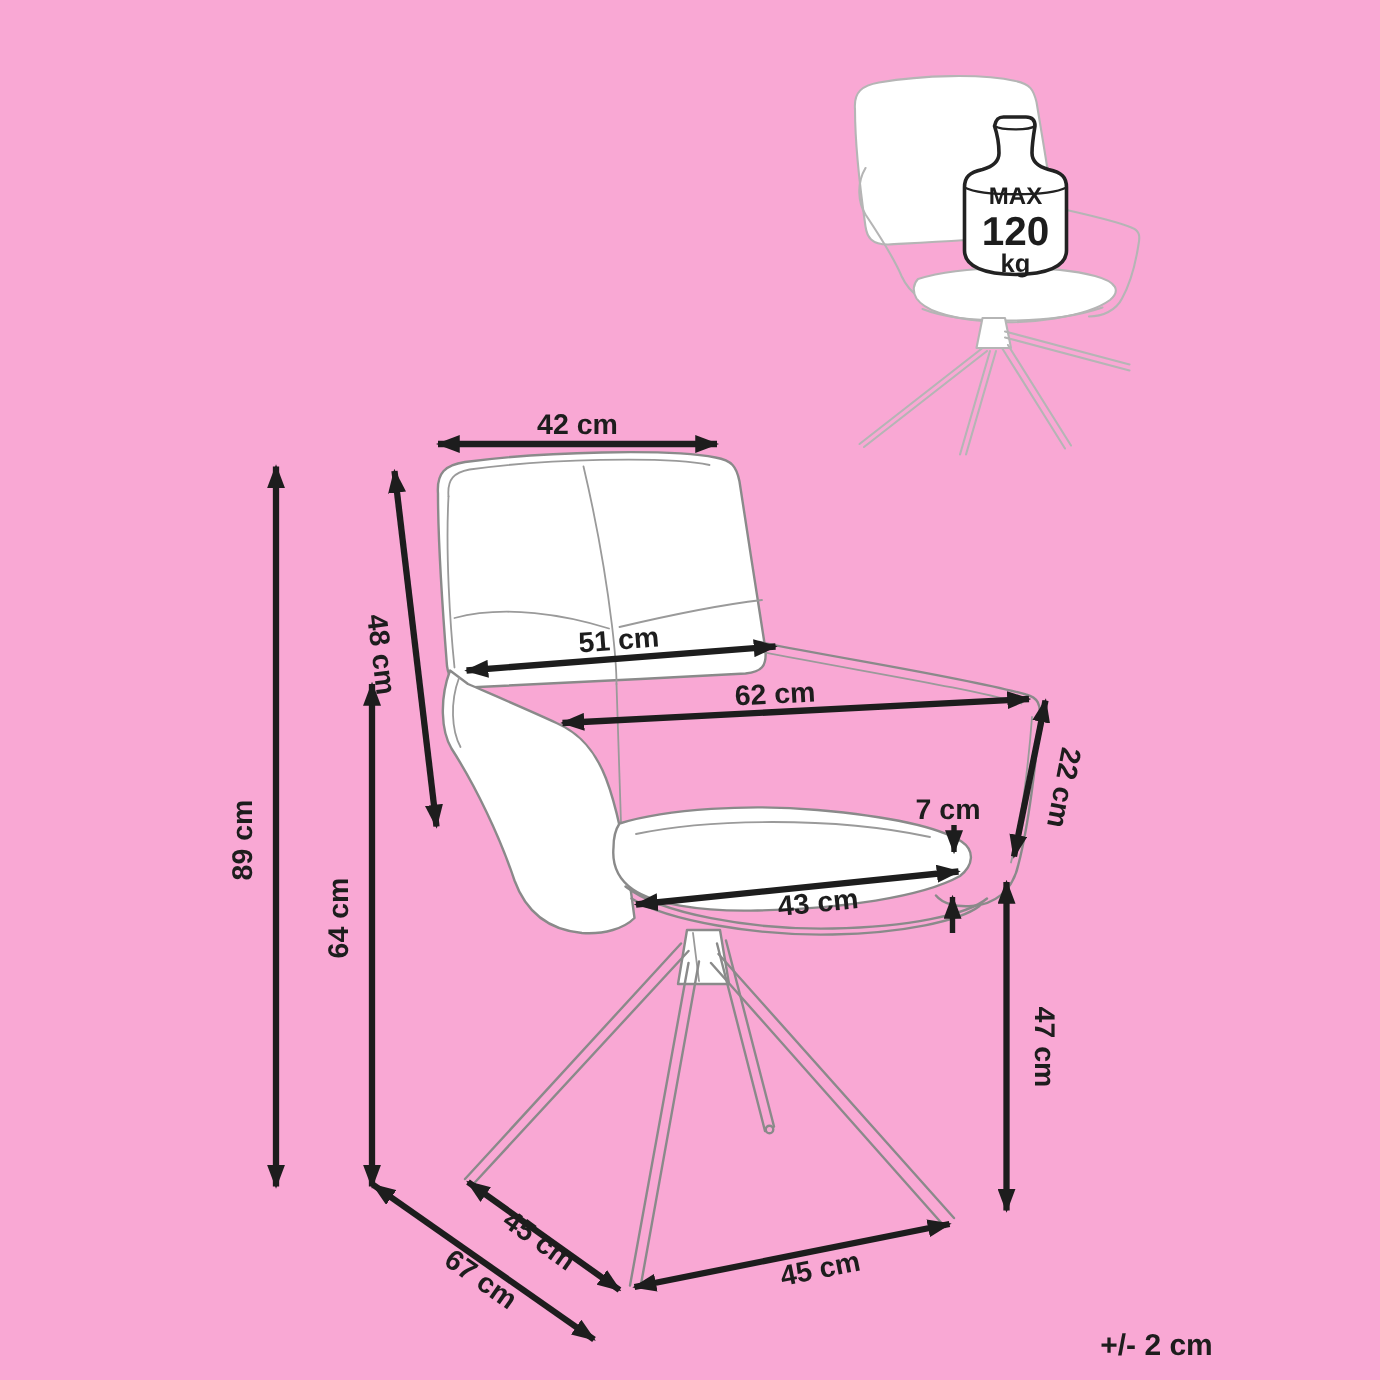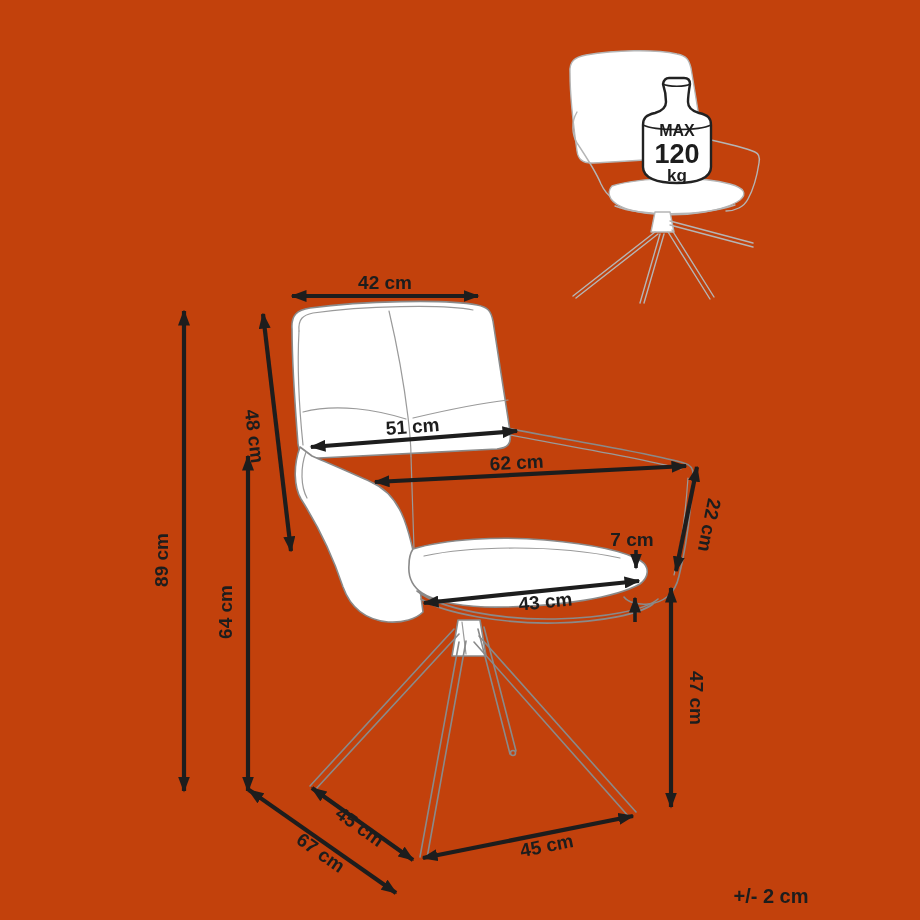--- a/index.html
+++ b/index.html
@@ -1,16 +1,16 @@
 <!DOCTYPE html>
 <html><head>
 <meta charset="utf-8">
 <style>
   html,body{margin:0;padding:0;background:#ffffff;width:920px;height:920px;overflow:hidden;}
-  .stage{width:920px;height:920px;position:relative;background:#c2410c;}
+  .stage{width:920px;height:920px;position:relative;background:#f9a8d4;}
   svg{display:block;}
   .dim-line{stroke:#1d1d1d;stroke-width:4.2;fill:none;}
   .dim-line-thin{stroke:#1d1d1d;stroke-width:3.6;fill:none;}
   .dim-label{font-family:"Liberation Sans","DejaVu Sans",sans-serif;font-weight:bold;
              font-size:19px;fill:#1d1d1d;text-anchor:middle;}
   .tol-label{font-family:"Liberation Sans","DejaVu Sans",sans-serif;font-weight:bold;
              font-size:20px;fill:#1d1d1d;text-anchor:middle;}
   .chair{stroke:#8a8a8a;stroke-width:1.6;fill:none;stroke-linecap:round;stroke-linejoin:round;}
   .chair-fill{stroke:#8a8a8a;stroke-width:1.6;fill:#ffffff;stroke-linejoin:round;}
   .chair-seam{stroke:#9a9a9a;stroke-width:1.2;fill:none;stroke-linecap:round;}

